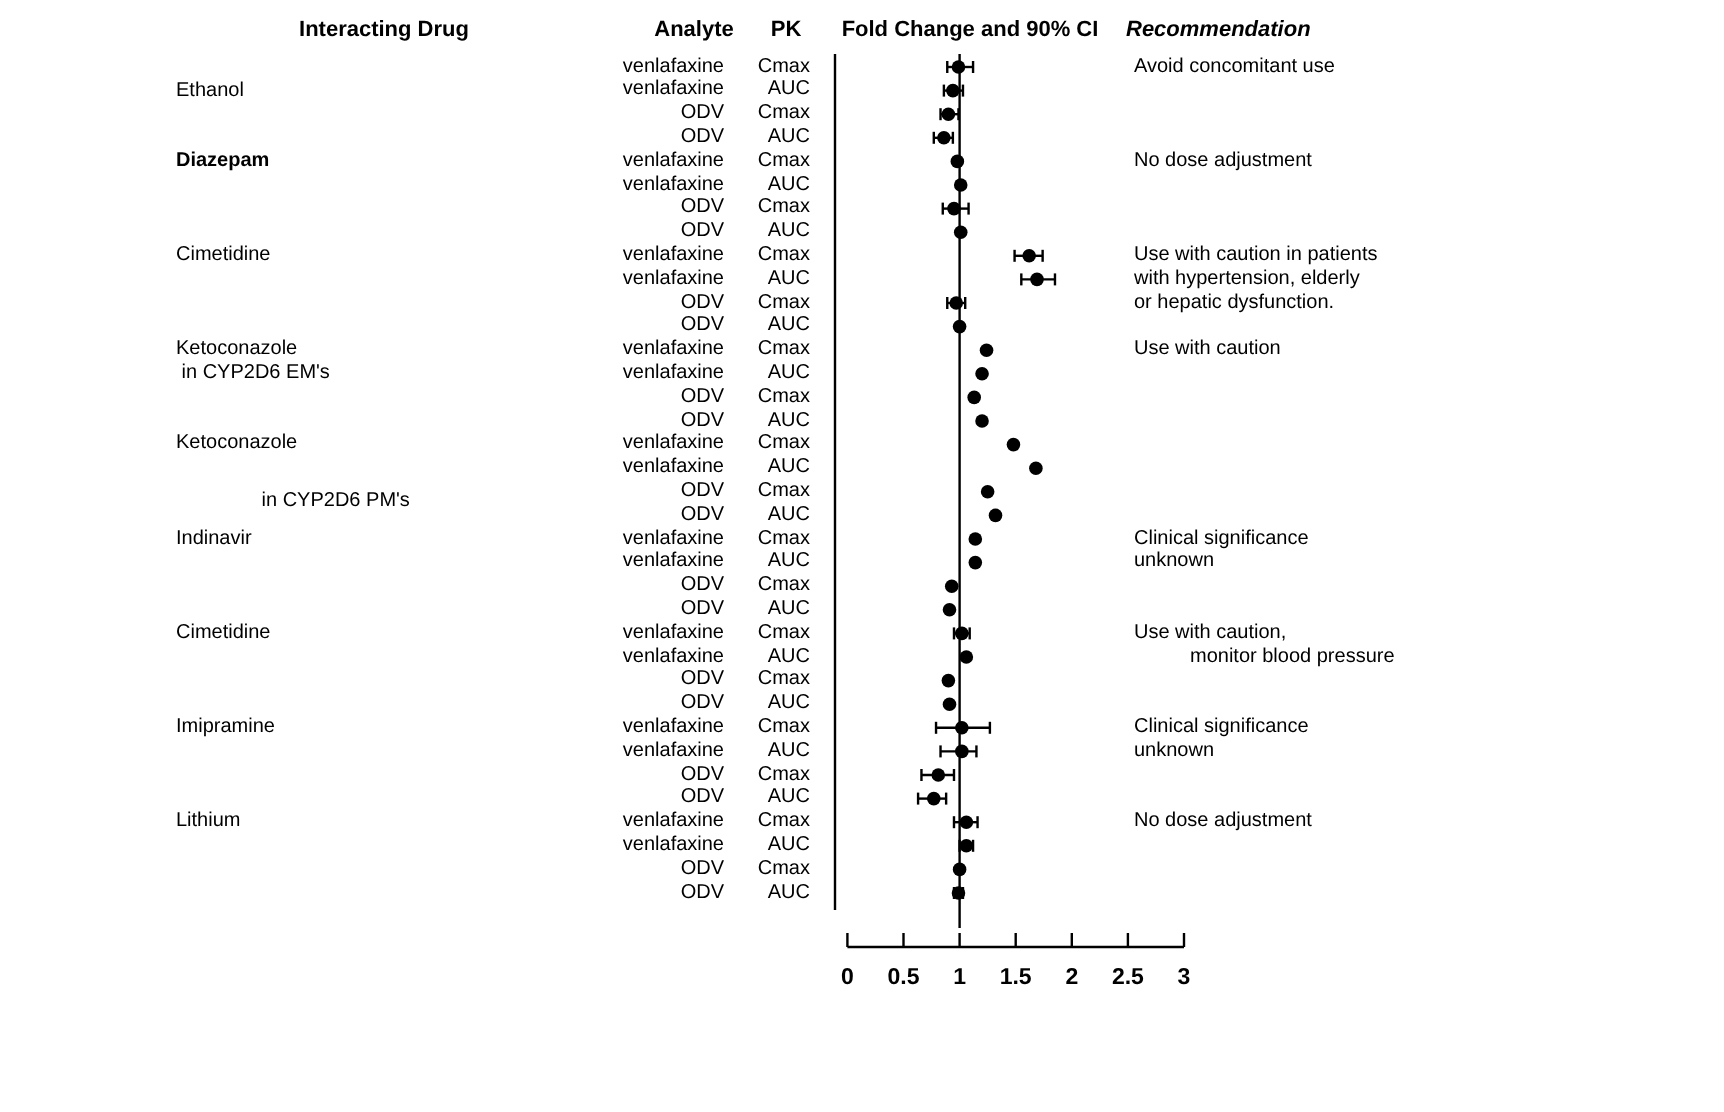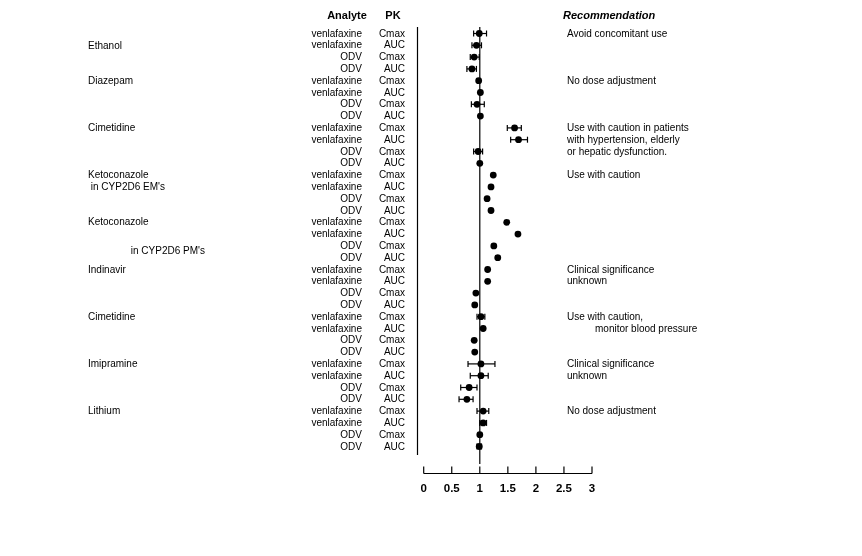--- a/index.html
+++ b/index.html
@@ -11,36 +11,38 @@
   .cell { position:absolute; font-size:10px; line-height:12px; height:12px; white-space:pre; }
   .right { text-align:right; }
   .axis-label { position:absolute; font-size:13px; font-weight:bold; text-align:center; letter-spacing:0.4px; }
   svg { position:absolute; left:0; top:0; }
 </style>
 </head>
 <body>
 
 <div id="figure">
 
+  <div class="hdr center" style="left:85px; top:9px; width:214px;">Interacting Drug</div>
   <div class="hdr center" style="left:290px; top:9px; width:114px;">Analyte</div>
   <div class="hdr center" style="left:378px; top:9px; width:30px;">PK</div>
+  <div class="hdr center" style="left:405px; top:9px; width:160px;">Fold Change and 90% CI</div>
   <div class="hdr" style="left:563px; top:9px;font-style:italic;">Recommendation</div>
 
   <div id="rows-layer">
       <div class="cell" style="left: 88px; top: 27.5px; width: 160px; margin-top: 12px;">Ethanol</div>
       <div class="cell" style="left: 567px; top: 27.5px; width: 240px;">Avoid concomitant use</div>
       <div class="cell right" style="left: 250px; top: 27.5px; width: 112px;">venlafaxine</div>
       <div class="cell right" style="left: 363px; top: 27.5px; width: 42px;">Cmax</div>
       <div class="cell right" style="left: 250px; top: 39.3px; width: 112px;">venlafaxine</div>
       <div class="cell right" style="left: 363px; top: 39.3px; width: 42px;">AUC</div>
       <div class="cell right" style="left: 250px; top: 51.1px; width: 112px;">ODV</div>
       <div class="cell right" style="left: 363px; top: 51.1px; width: 42px;">Cmax</div>
       <div class="cell right" style="left: 250px; top: 62.9px; width: 112px;">ODV</div>
       <div class="cell right" style="left: 363px; top: 62.9px; width: 42px;">AUC</div>
-      <div class="cell" style="left: 88px; top: 74.7px; width: 160px;">Diazepam</div>
+      <div class="cell" style="left: 88px; top: 74.7px; width: 160px; font-weight: bold;">Diazepam</div>
       <div class="cell" style="left: 567px; top: 74.7px; width: 240px;">No dose adjustment</div>
       <div class="cell right" style="left: 250px; top: 74.7px; width: 112px;">venlafaxine</div>
       <div class="cell right" style="left: 363px; top: 74.7px; width: 42px;">Cmax</div>
       <div class="cell right" style="left: 250px; top: 86.5px; width: 112px;">venlafaxine</div>
       <div class="cell right" style="left: 363px; top: 86.5px; width: 42px;">AUC</div>
       <div class="cell right" style="left: 250px; top: 98.3px; width: 112px;">ODV</div>
       <div class="cell right" style="left: 363px; top: 98.3px; width: 42px;">Cmax</div>
       <div class="cell right" style="left: 250px; top: 110.1px; width: 112px;">ODV</div>
       <div class="cell right" style="left: 363px; top: 110.1px; width: 42px;">AUC</div>
       <div class="cell" style="left: 88px; top: 121.9px; width: 160px;">Cimetidine</div>

